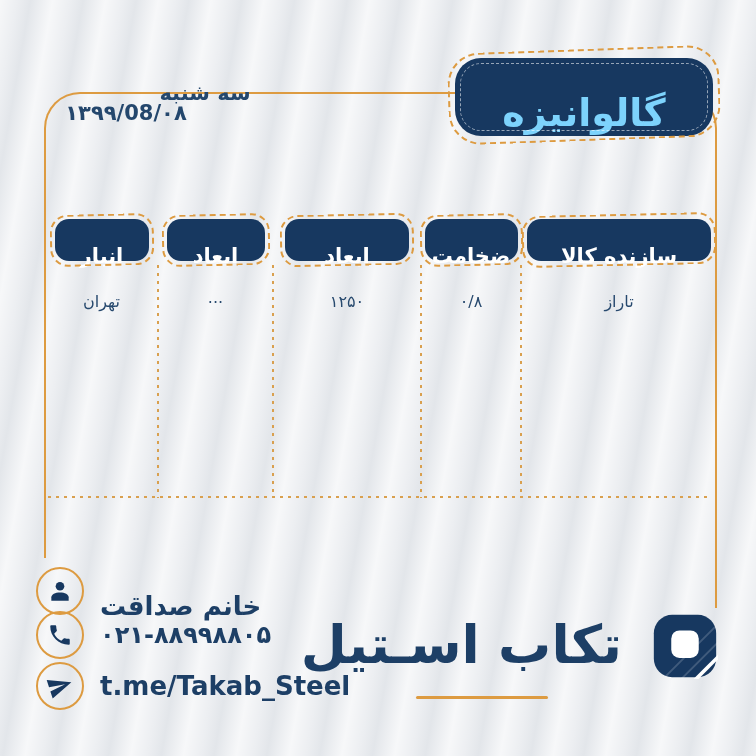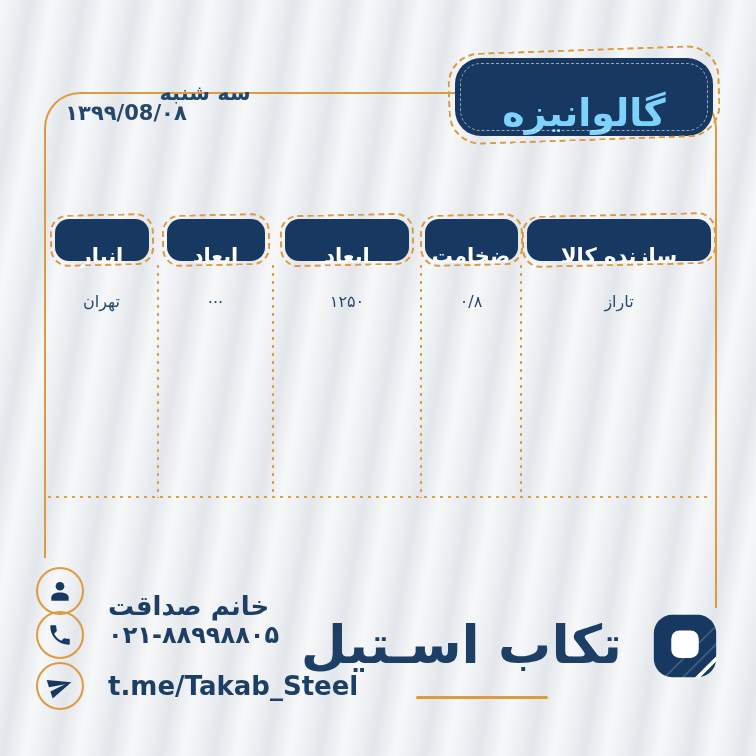--- a/index.html
+++ b/index.html
@@ -50,21 +50,21 @@
   .pill::before{ content:""; position:absolute; inset:-5px;
     border:2px dashed #dd9b41; border-radius:18px; transform:rotate(-1.3deg); }
   .pill span{ color:#ffffff; font-size:21px; font-weight:bold; white-space:nowrap; }
   .cell-value{ margin-top:27px; font-size:16px; color:#27496e; }
   .v-divider{ position:absolute; top:265px; width:2px; height:233px;
     background-image:repeating-linear-gradient(to bottom,#d9a04f 0 3px,transparent 3px 8px); }
   .vd-0{ left:520px; } .vd-1{ left:420px; } .vd-2{ left:272px; } .vd-3{ left:157px; }
   .h-divider{ position:absolute; left:48px; top:496px; width:664px; height:2px;
     background-image:repeating-linear-gradient(to right,#d9a04f 0 3px,transparent 3px 8px); }
   
-  .contact-row{ position:absolute; left:36px; display:flex; align-items:center; gap:24px; }
+  .contact-row{ position:absolute; left:36px; display:flex; align-items:center; gap:16px; }
   .cr-0{ top:560px; } .cr-1{ top:611px; } .cr-2{ top:662px; }
   .icon-circle{ width:44px; height:44px; border:2.5px solid #dd9b41; border-radius:50%;
     display:flex; align-items:center; justify-content:center; flex:none; }
   .icon-circle svg{ width:26px; height:26px; fill:#173860; }
   .contact-label{ font-size:26px; font-weight:bold; color:#1d3f66; white-space:nowrap; }
   .cr-1 .contact-label{ font-size:24px; }
   
   .logo-text{ position:absolute; left:398px; top:614px; width:224px; text-align:right;
     font-size:53px; font-weight:bold; color:#1d3f66; direction:rtl; white-space:nowrap; }
   .logo-mark{ position:absolute; left:652px; top:613px; width:66px; height:66px; }

